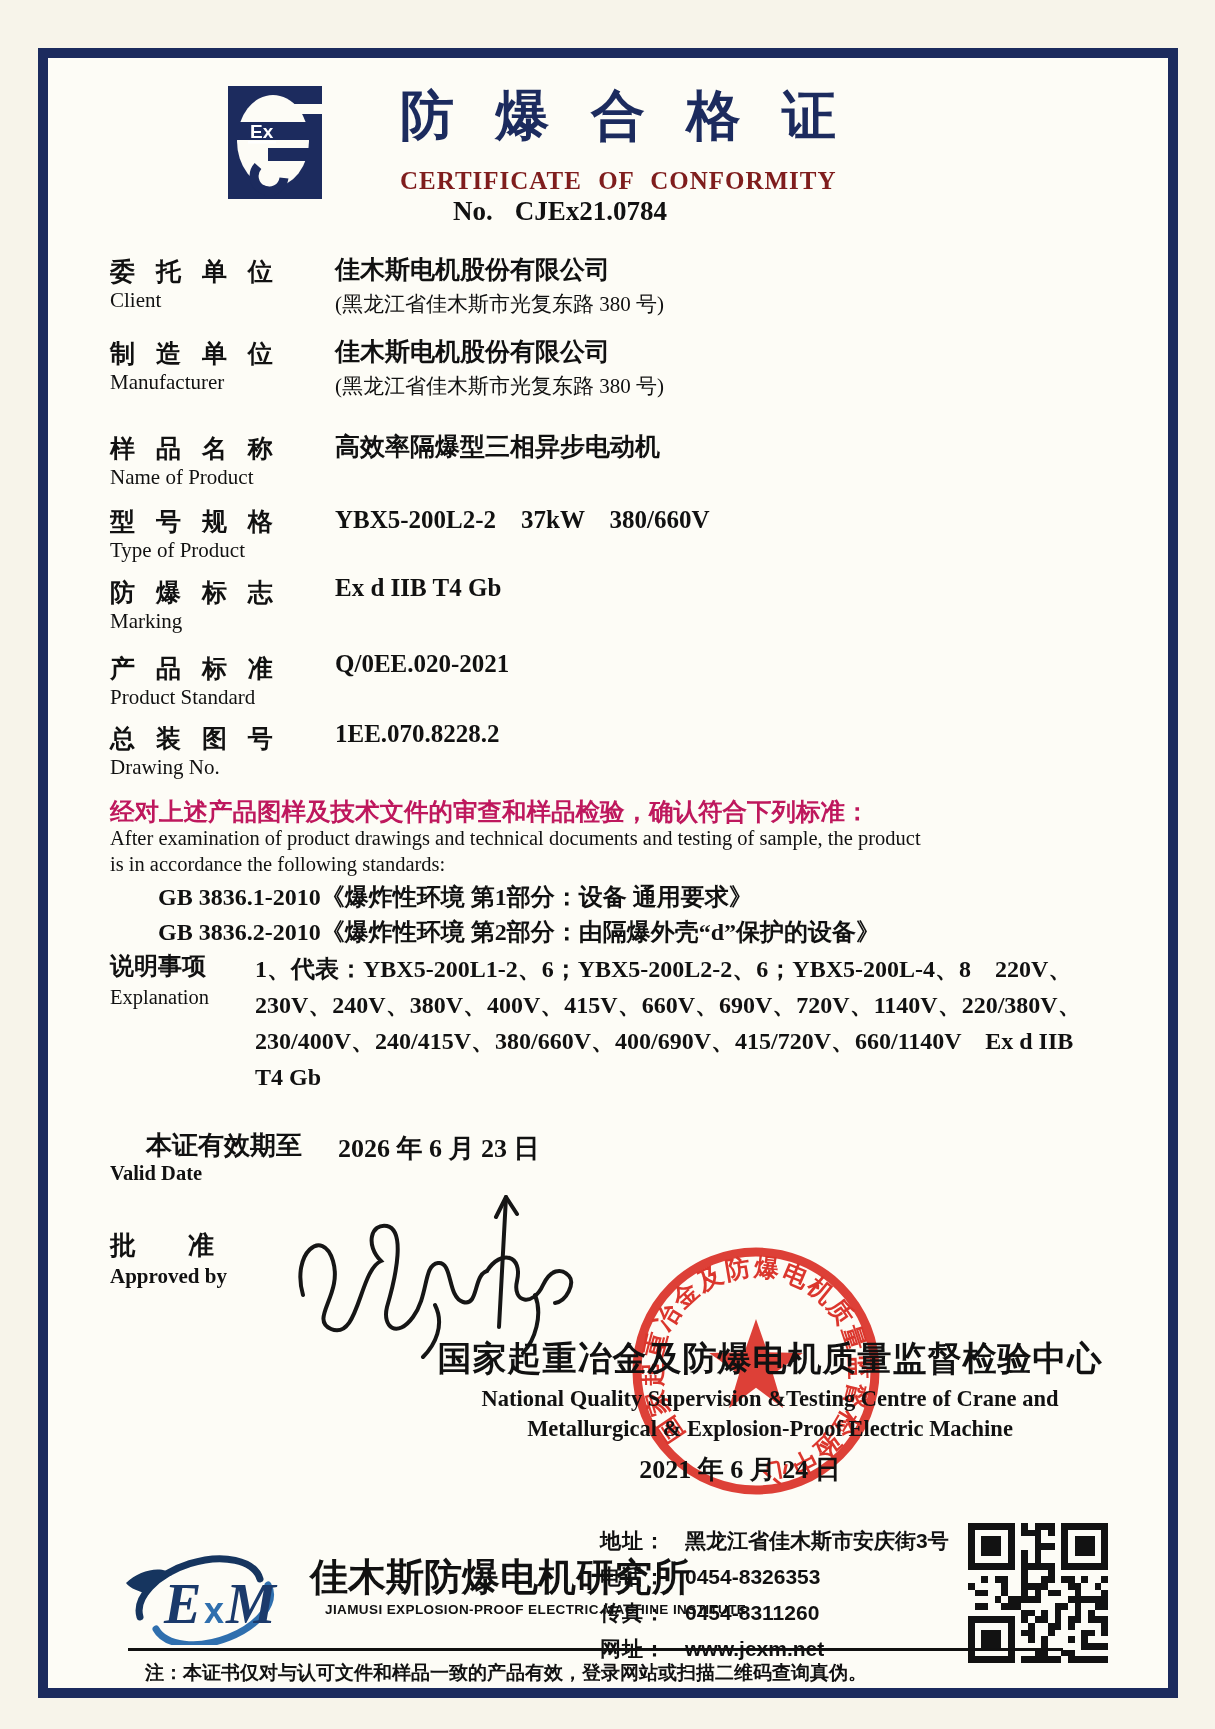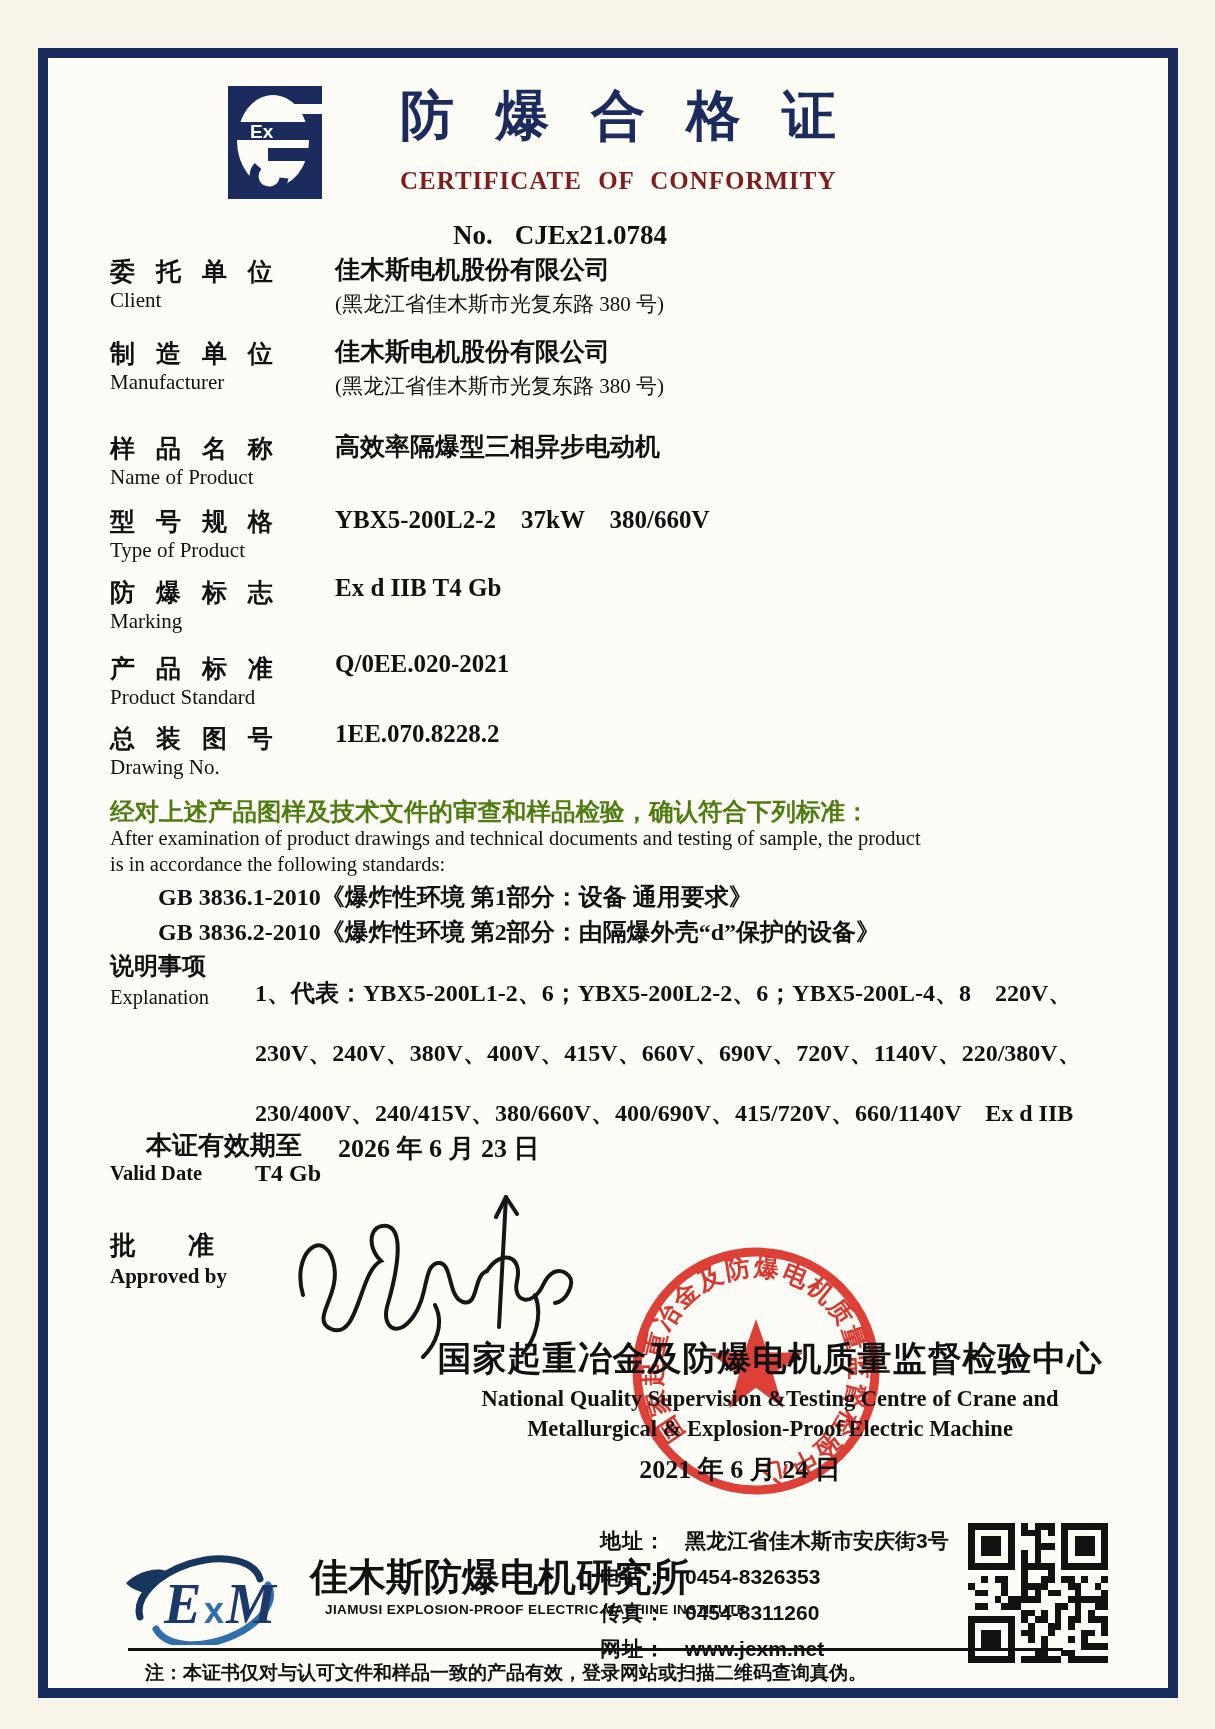--- a/index.html
+++ b/index.html
@@ -19,42 +19,42 @@
   .title-cn {
     left:352px; top:22px; font-family:"Liberation Serif", serif;
     font-weight:700; font-size:54px; color:#1c2b5e; letter-spacing:14px; white-space:nowrap;
   }
   .title-en {
     left:352px; top:94px; font-family:"Liberation Serif", serif;
     font-weight:700; font-size:25px; color:#7f1d1d; letter-spacing:1px; word-spacing:9px; white-space:nowrap;margin-top:15px;
   }
   .cert-no {
     left:0; top:138px; width:1024px; text-align:center;
-    font-family:"Liberation Serif", serif; font-size:27px; color:#111; font-weight:600;margin-top:24px;
+    font-family:"Liberation Serif", serif; font-size:27px; color:#111; font-weight:600;
   }
   .cert-no .num { margin-left:22px; }
 
   
   .field-label-cn { position:absolute; left:62px; font-size:25px; font-weight:700; color:#111; letter-spacing:7px; white-space:nowrap; }
   .field-label-en { position:absolute; left:62px; font-family:"Liberation Serif", serif; font-size:21px; color:#111; white-space:nowrap; }
   .field-value   { position:absolute; left:287px; font-family:"Liberation Serif", serif; font-weight:700; font-size:25px; color:#111; white-space:nowrap; }
   .field-note    { position:absolute; left:287px; font-family:"Liberation Serif", serif; font-size:21px; color:#111; white-space:nowrap; }
 
   
-  .stmt-cn  { left:62px; top:737px; font-size:24.5px; font-weight:700; color:#4d7c0f; white-space:nowrap; }
+  .stmt-cn  { left:62px; top:737px; font-size:24.5px; font-weight:700; color:#be185d; white-space:nowrap; }
   .stmt-en1 { left:62px; top:769px; font-family:"Liberation Serif", serif; font-size:20.5px; color:#111; white-space:nowrap; }
   .stmt-en2 { left:62px; top:795px; font-family:"Liberation Serif", serif; font-size:20.5px; color:#111; white-space:nowrap; }
   .std1 { left:110px; top:823px; font-family:"Liberation Serif", serif; font-weight:600; font-size:24px; color:#111; white-space:nowrap; }
   .std2 { left:110px; top:858px; font-family:"Liberation Serif", serif; font-weight:600; font-size:24px; color:#111; white-space:nowrap; }
 
   
   .expl-label-cn { left:62px; top:892px; font-size:24px; font-weight:700; color:#111; white-space:nowrap; }
   .expl-label-en { left:62px; top:928px; font-family:"Liberation Serif", serif; font-size:20.5px; color:#111; }
   .expl-lines { left:207px; top:893px; width:880px; font-family:"Liberation Serif", serif; font-weight:600; font-size:24px; color:#111; }
-  .expl-lines div { height:36px; line-height:36px; white-space:nowrap;margin-top:24px; }
+  .expl-lines div { height:36px; line-height:36px; white-space:nowrap; }
 
   
   .valid-cn { left:62px; top:1070px; font-size:26px; font-weight:700; color:#111; white-space:nowrap;margin-left:36px; }
   .valid-en { left:62px; top:1104px; font-family:"Liberation Serif", serif; font-weight:700; font-size:20.5px; color:#111; }
   .valid-value { left:290px; top:1073px; font-family:"Liberation Serif", serif; font-weight:600; font-size:26px; color:#111; white-space:nowrap; }
   .appr-cn { left:62px; top:1170px; font-size:26px; font-weight:700; color:#111; white-space:nowrap; }
   .appr-en { left:62px; top:1206px; font-family:"Liberation Serif", serif; font-weight:700; font-size:21px; color:#111; }
   .signature { left:237px; top:1117px; width:300px; height:195px; }
 
   

